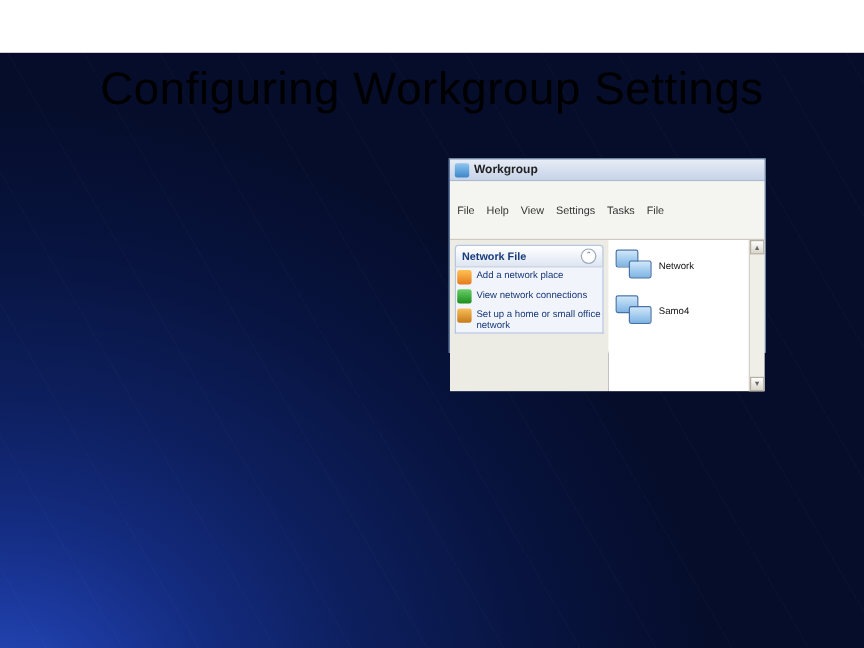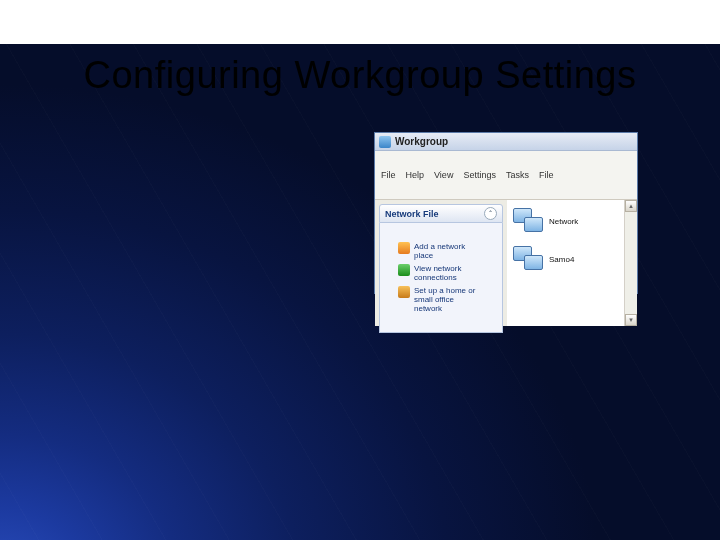--- a/index.html
+++ b/index.html
@@ -121,21 +121,21 @@
     display: flex;
     align-items: center;
     justify-content: center;
     font-size: 7px;
     color: #567;
   }
   .task-body {
     background: #f2f4fb;
     border: 1px solid #b7c6e0;
     border-top: none;
-    padding: 17px;
+    padding: 0;
   }
   .task-item {
     display: flex;
     gap: 4px;
     padding: 2px 1px;
     font-size: 8px;
     line-height: 9px;
     color: #163778;
     align-items: flex-start;
     cursor: pointer;

